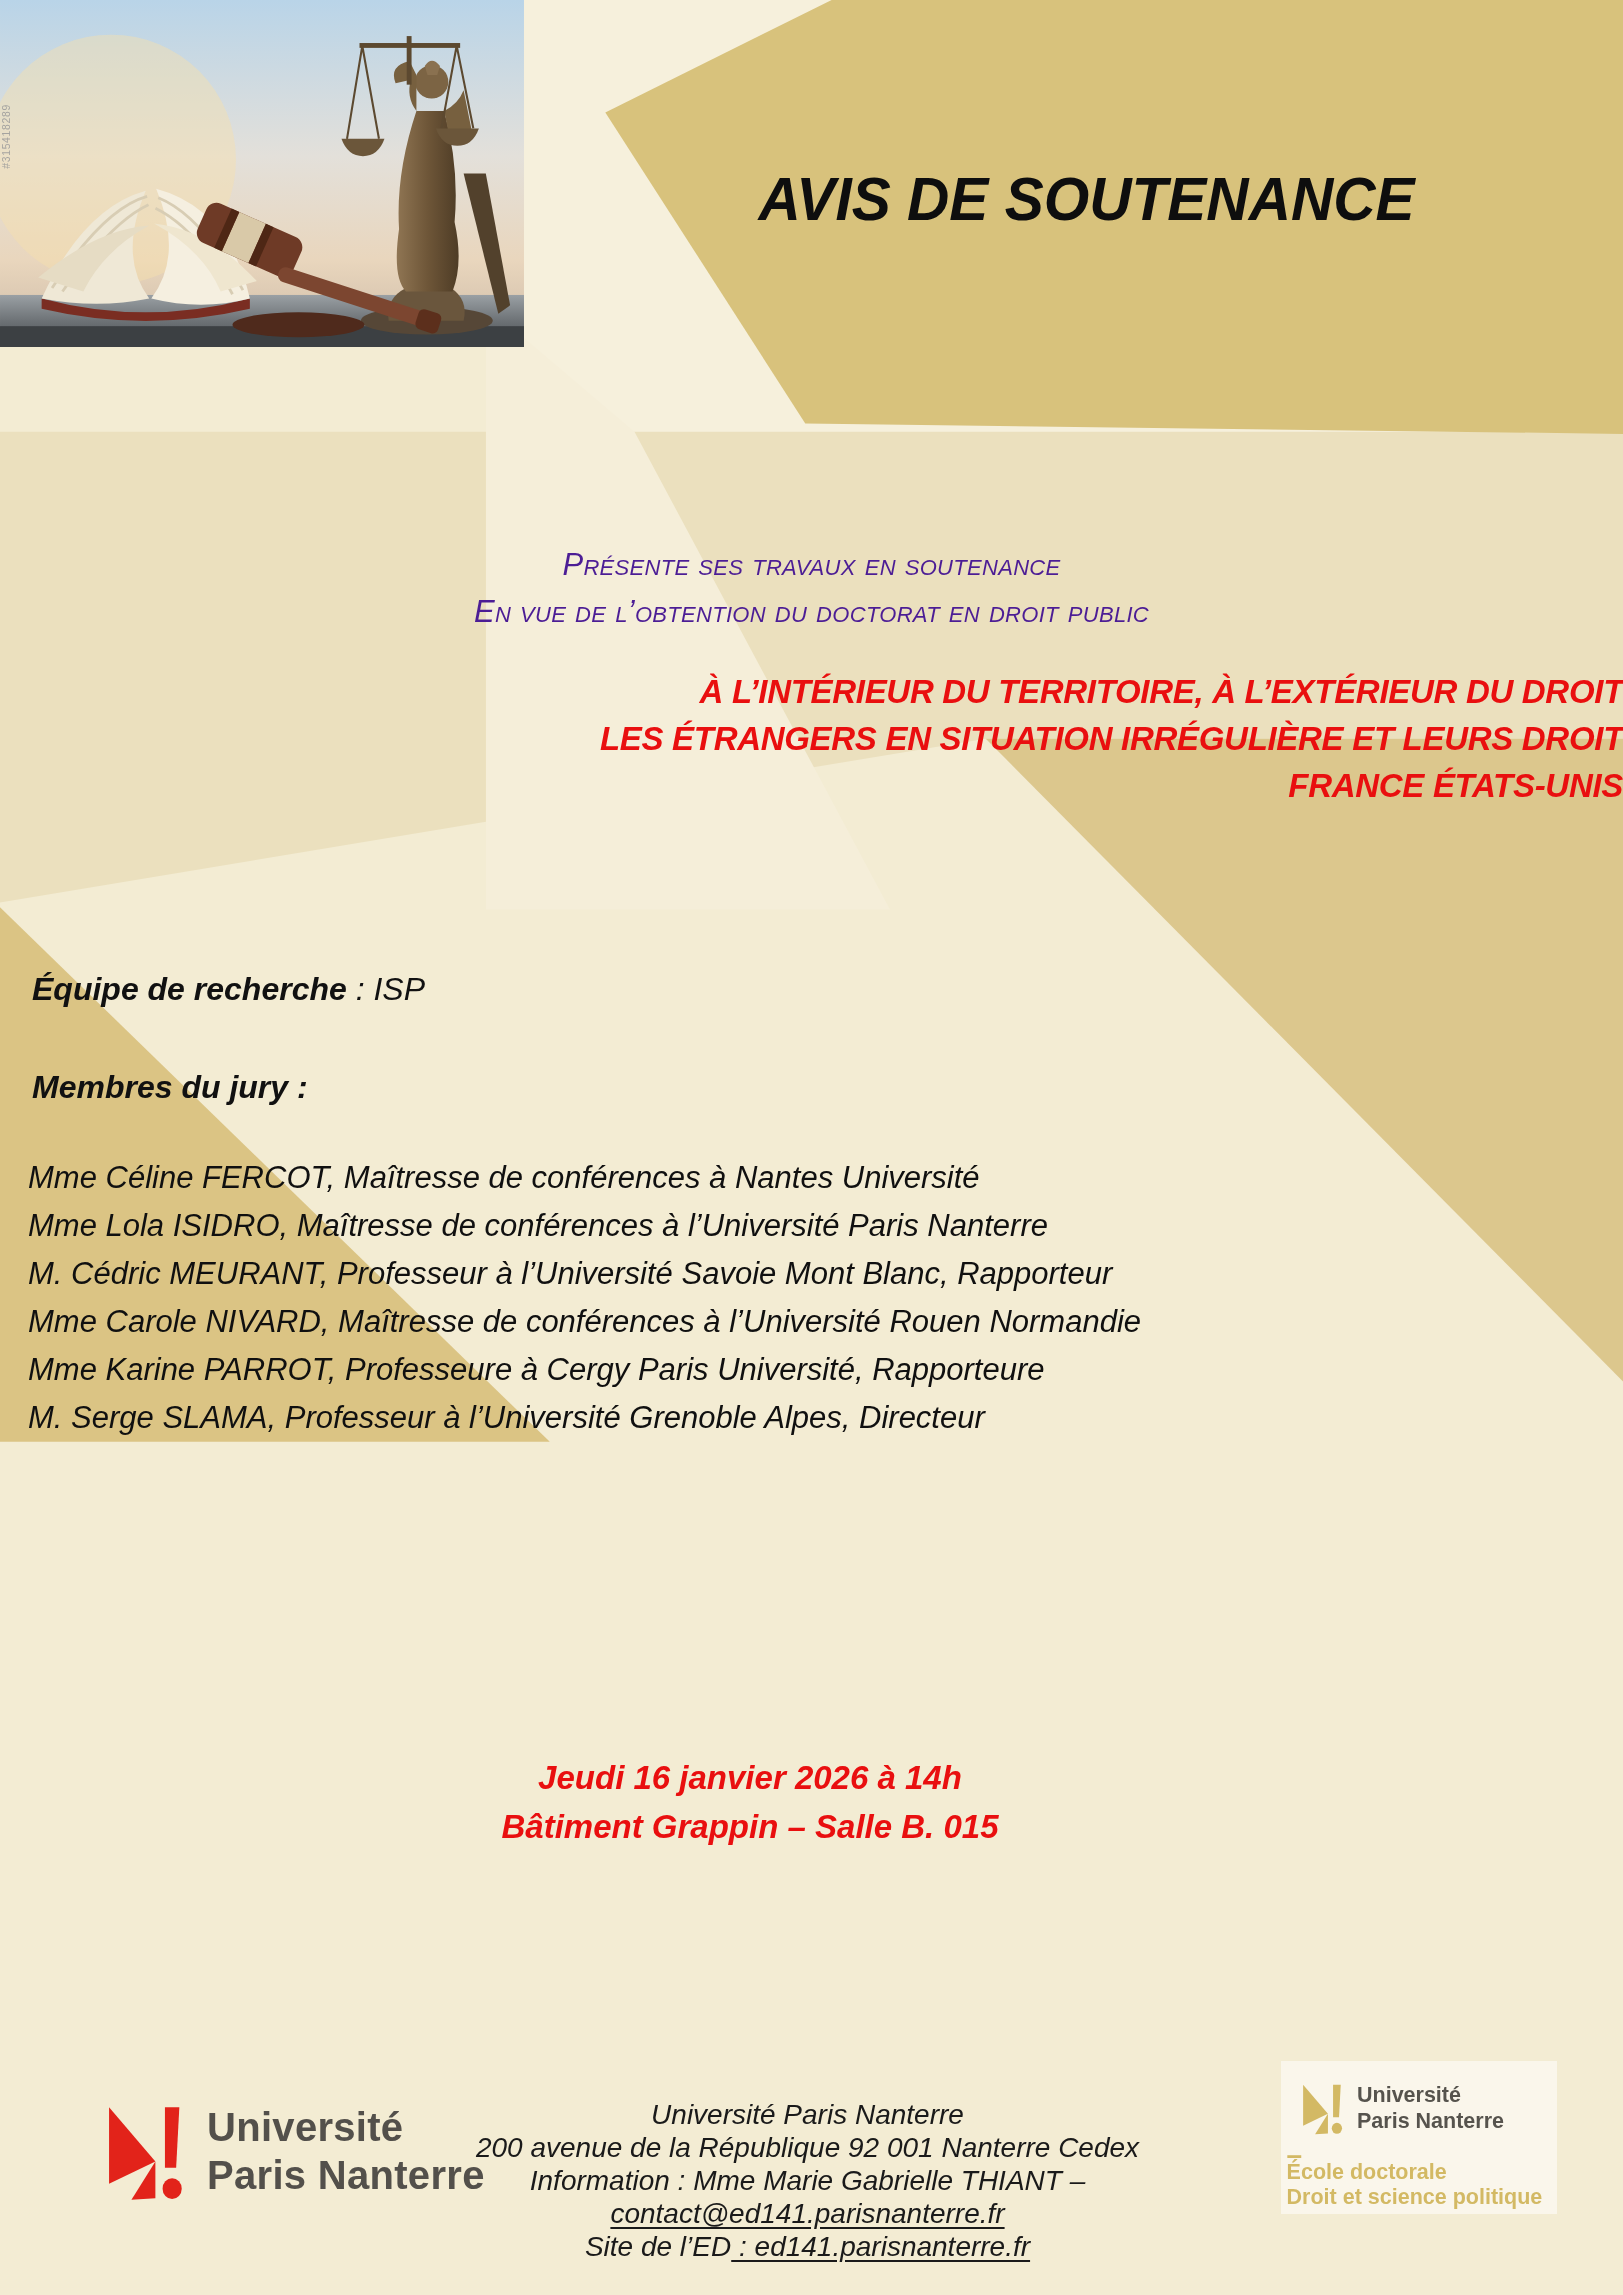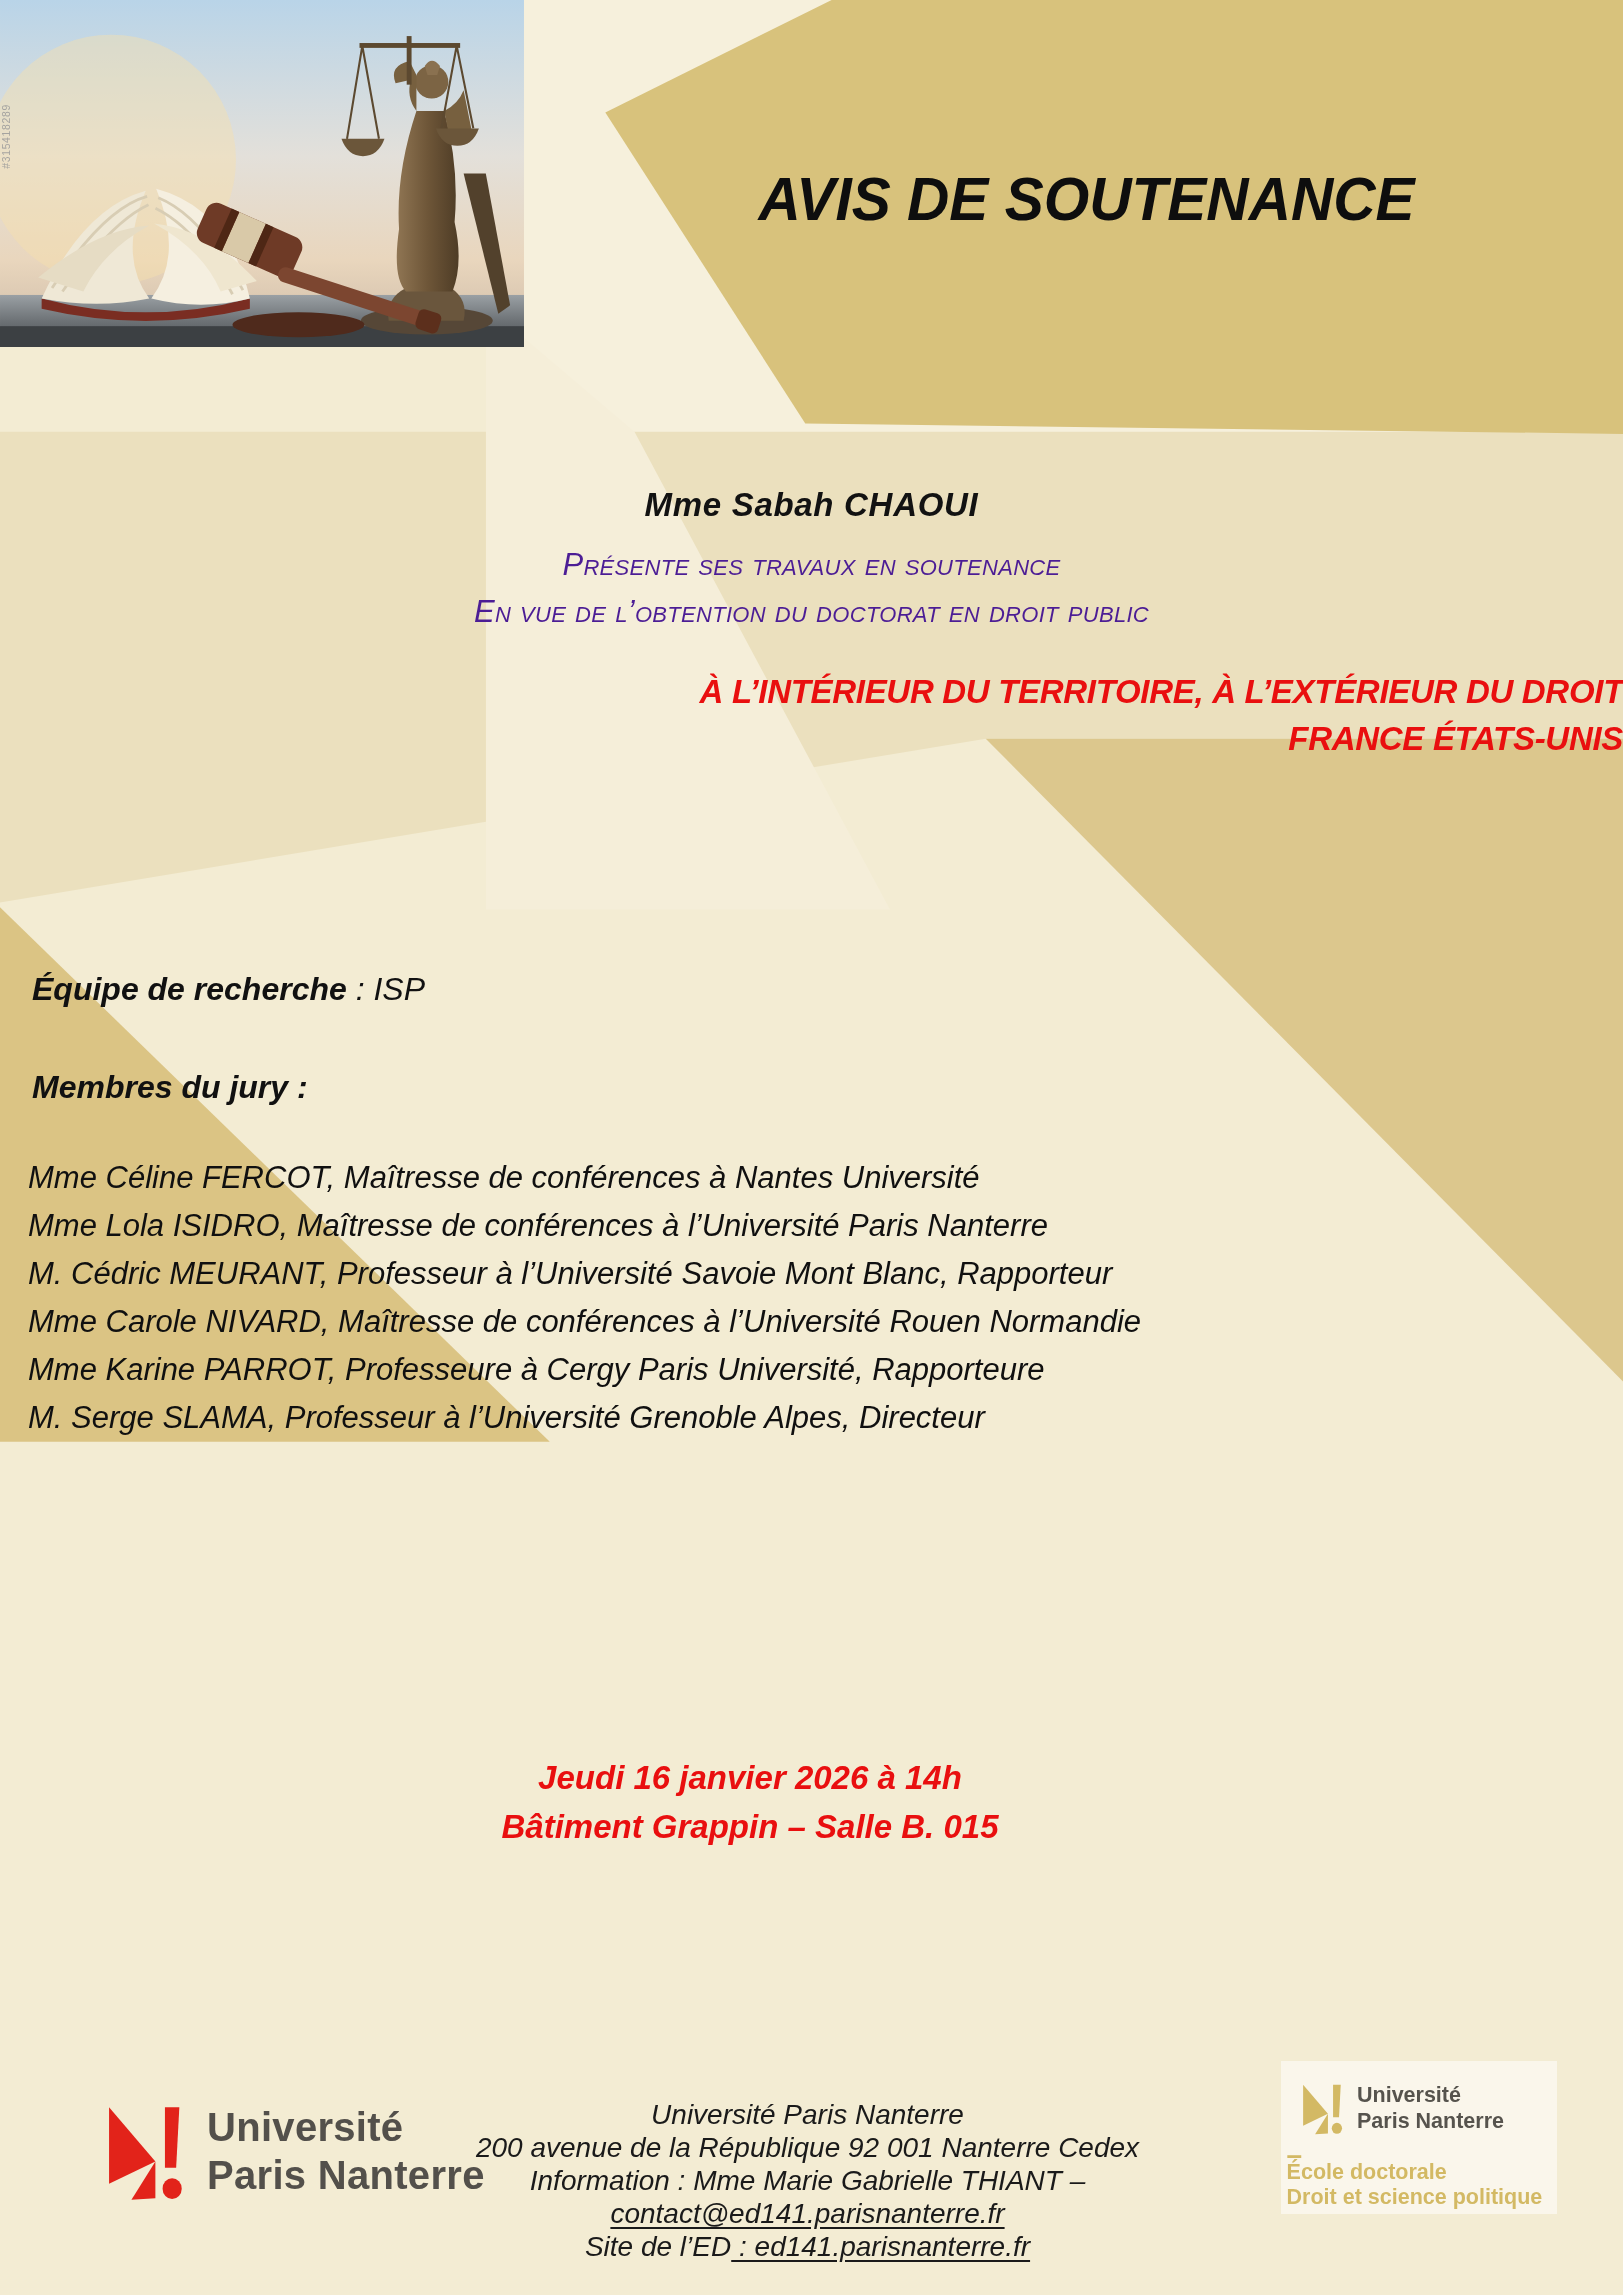--- a/index.html
+++ b/index.html
@@ -178,26 +178,26 @@
           <rect x="400" y="388" width="230" height="22" rx="10" fill="#7c4630"></rect>
           <rect x="610" y="384" width="34" height="30" rx="8" fill="#5c2f1c"></rect>
         </g>
       </g>
     </svg>
     <span class="watermark">#315418289</span>
   </div>
 
   <div class="title layer">AVIS DE SOUTENANCE</div>
 
-  <div class="candidate layer">Mme Sabah CHAOUI</div>
   <div class="subline s1 layer">Présente ses travaux en soutenance</div>
   <div class="subline s2 layer">En vue de l’obtention du doctorat en droit public</div>
 
   <div class="thesis layer">
     <div>À L’INTÉRIEUR DU TERRITOIRE, À L’EXTÉRIEUR DU DROIT</div>
+    <div>LES ÉTRANGERS EN SITUATION IRRÉGULIÈRE ET LEURS DROIT</div>
     <div>FRANCE ÉTATS-UNIS</div>
   </div>
 
   <div class="team layer">
     <span class="lbl">Équipe de recherche</span><span> : ISP</span>
   </div>
 
   <div class="jury-head layer">Membres du jury :</div>
   <div class="jury layer">
     <div>Mme Céline FERCOT, Maîtresse de conférences à Nantes Université</div>

